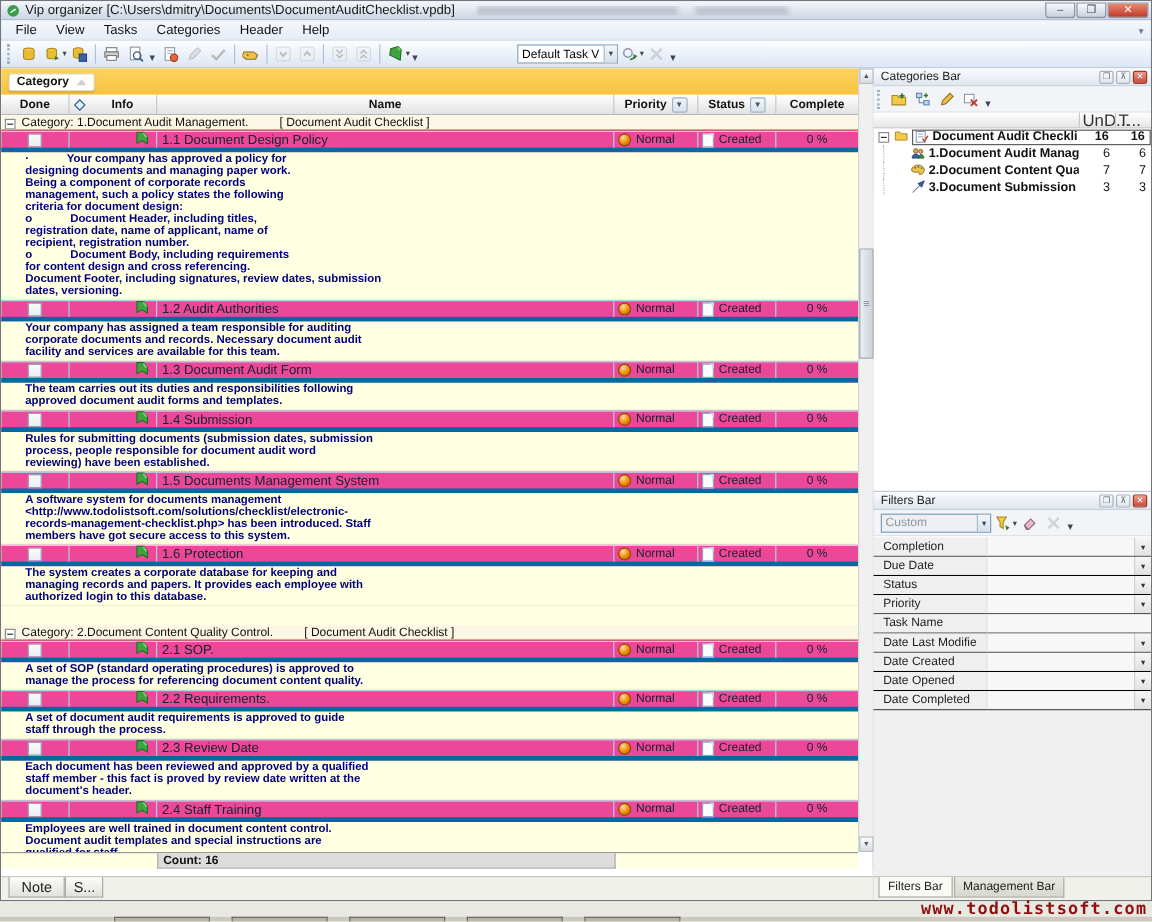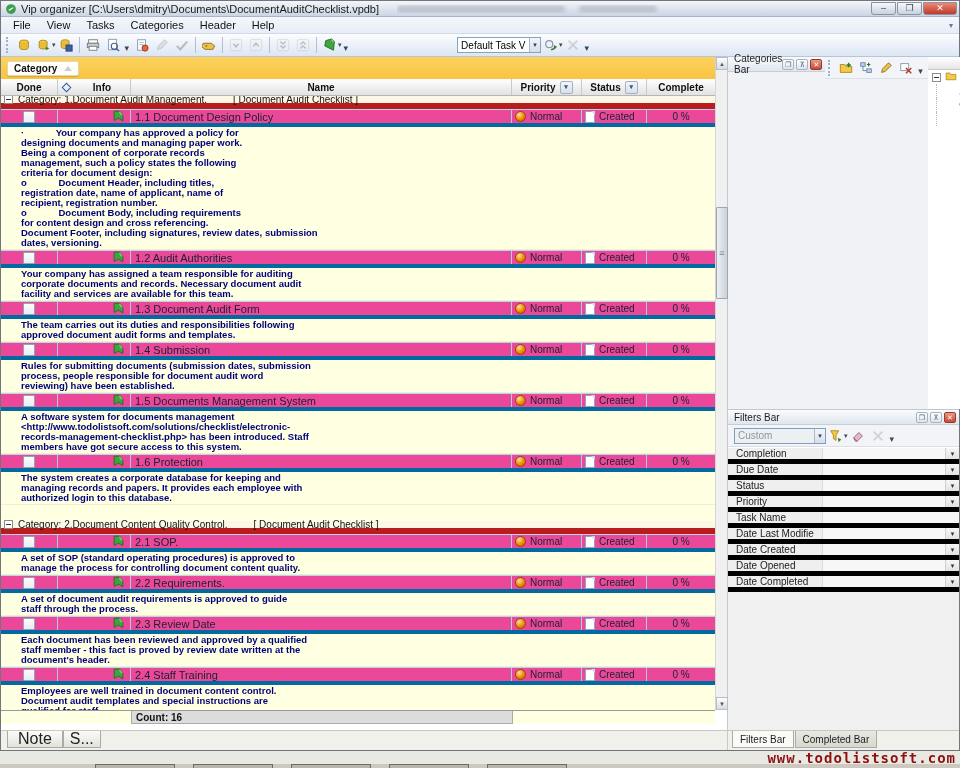--- a/index.html
+++ b/index.html
@@ -25,40 +25,40 @@
   .grip { width:4px; height:16px; border-left:2px dotted #9FB0C4; margin:0 4px 0 1px; }
   .tbtn { width:20px; height:19px; display:flex; align-items:center; justify-content:center; border:1px solid transparent; border-radius:2px; }
   .tbtn svg { width:14px; height:14px; }
   .tbtn.disabled { opacity:.38; filter:grayscale(1); }
   .tsep { width:1px; height:16px; background:#B4C0D0; margin:0 3px; }
   .tdrop { font-size:7px; color:#3C4654; margin-left:-2px; }
   .toverflow { font-size:9px; color:#3C4654; margin:6px 3px 0 2px; }
   .combo { height:16px; background:#fff; border:1px solid #88A3BC; display:flex; align-items:center; font-size:10px; }
   .combo .cval { padding:0 3px; white-space:nowrap; overflow:hidden; }
   .combo .carr { width:11px; height:100%; background:linear-gradient(#F3F6FA,#D5DFEC); border-left:1px solid #A9BACB; font-size:7px; color:#30404F; display:flex; align-items:center; justify-content:center; }
-  .taskview { width:84px; margin-left:106px; }
+  .taskview { width:84px; margin-left:80px; }
 
   
   .main { flex:1; display:flex; min-height:0; }
   .left { width:728px; position:relative; display:flex; flex-direction:column; background:#fff; }
   .right { width:232px; border-left:1px solid #C0C8D4; display:flex; flex-direction:column; background:#F0F2F6; }
 
   
   .groupband { height:22px; background:linear-gradient(#FCD35E,#F8C340); display:flex; align-items:center; padding-left:6px; margin-right:12px; }
   .groupchip { background:#FFFEF8; border:1px solid #E0D7B8; border-radius:2px; height:15px; display:flex; align-items:center; padding:0 6px; font-size:10px; font-weight:bold; color:#111; box-shadow:0 1px 1px rgba(120,90,0,.25); }
   .groupchip .sorttri { width:0; height:0; border-left:4px solid transparent; border-right:4px solid transparent; border-bottom:5px solid #C9CFD6; margin-left:7px; }
   .gridheader { height:17px; display:flex; margin-right:12px; background:linear-gradient(#FFFFFF,#E2E2E2); border-bottom:1px solid #B6B6B6; font-size:10px; font-weight:bold; color:#111; }
   .hcell { display:flex; align-items:center; justify-content:center; border-right:1px solid #C9C9C9; position:relative; }
   .hc-done{width:57px;} .hc-diam{width:16px;border-right:none;} .hc-info{width:57px;} .hc-name{flex:1;} .hc-pri{width:70px;} .hc-status{width:65px;} .hc-comp{width:68px;border-right:none;}
   .hdrop { width:13px; height:13px; margin-left:4px; background:linear-gradient(#F2F5F9,#D8E1EC); border:1px solid #9FB2C6; border-radius:2px; font-size:7px; color:#41576E; display:flex; align-items:center; justify-content:center; }
   .diam { width:7px; height:7px; background:#E8F0FA; border:1.5px solid #2C5A9E; transform:rotate(45deg); }
 
   
   .gridbody { flex:1; overflow:hidden; margin-right:12px; background:#FFFFE1; }
-  .grouprow { height:13px; background:#FCF7E4; border-bottom:6px solid #b91c1c; display:flex; align-items:center; font-size:10px; color:#111; }
+  .grouprow { height:13px; background:#FCF7E4; border-bottom:1px solid #b91c1c; display:flex; align-items:flex-end; font-size:10px; color:#111; }
   .expander { width:9px; height:9px; border:1px solid #8C8C8C; background:#fff; margin:0 5px 0 3px; position:relative; flex:none; }
   .expander:before { content:""; position:absolute; left:1px; right:1px; top:3px; height:1px; background:#333; }
   .grouplabel { white-space:nowrap; }
   .groupref { margin-left:26px; white-space:nowrap; }
   .taskrow { height:18px; display:flex; background:#ec4899; border-top:1px solid #BCD4EA; border-bottom:4px solid #0369a1; font-size:10px; color:#14232E; }
   .tcell { display:flex; align-items:center; border-right:1px solid #AFCBE5; height:100%; }
   .tc-done{width:57px; justify-content:center;} .tc-info{width:73px; justify-content:flex-end; padding-right:4px;} .tc-name{flex:1; padding-left:4px; font-size:11px;} .tc-pri{width:70px; padding-left:3px;} .tc-status{width:65px; padding-left:3px;} .tc-comp{width:68px; justify-content:center; border-right:none;}
   .checkbox { width:12px; height:12px; border:1px solid #97A5B2; background:linear-gradient(#FBFBFB,#E9EDF1); border-radius:1px; }
   .tagicon svg { width:15px; height:14px; }
   .priball { width:11px; height:11px; border-radius:50%; background:radial-gradient(circle at 35% 30%, #FFD9A0, #F08A00 55%, #B65A00); border:1px solid #8A4A08; margin-right:4px; flex:none; }
@@ -72,21 +72,21 @@
   
   .vscroll { position:absolute; top:0; right:0; width:12px; bottom:40px; background:#F0F0F0; border-left:1px solid #D5D5D5; }
   .varrow { position:absolute; left:0; width:12px; height:13px; background:linear-gradient(#FDFDFD,#D8DCE1); border:1px solid #B9BEC6; display:flex; align-items:center; justify-content:center; font-size:6px; color:#4A5568; }
   .varrow.up{top:0;} .varrow.down{bottom:0;}
   .vthumb { position:absolute; left:0; width:12px; top:150px; height:92px; background:linear-gradient(90deg,#EDEFF2,#CBD2DA); border:1px solid #9BA6B2; border-radius:1px; }
   .vthumb:before { content:"≡"; position:absolute; top:50%; left:50%; transform:translate(-50%,-55%); font-size:9px; color:#7C8896; }
 
   
   .leftgap { height:6px; background:#fff; }
   .notetabs { height:20px; background:#F1F1EC; border-top:1px solid #C8C8C0; display:flex; align-items:flex-start; padding-left:6px; }
-  .ltab { height:17px; padding:0 10px; background:linear-gradient(#FBFBF9,#E2E2DC); border:1px solid #ABABA3; border-top:none; font-size:16px; color:#222; display:flex; align-items:center; }
+  .ltab { height:17px; padding:0 10px; background:linear-gradient(#FBFBF9,#E2E2DC); border:1px solid #ABABA3; border-top:none; font-size:12px; color:#222; display:flex; align-items:center; }
   .ltab.small { padding:0 6px; }
 
   
   .panelhead { height:15px; background:linear-gradient(#FAFBFD,#E0E6EF); border-bottom:1px solid #C6CEDA; display:flex; align-items:center; padding:0 3px 0 6px; font-size:10px; color:#222; }
   .phbtns { margin-left:auto; display:flex; gap:2px; }
   .phbtn { width:12px; height:11px; border:1px solid #A9B2BF; border-radius:2px; background:linear-gradient(#FFFFFF,#DEE4EC); display:flex; align-items:center; justify-content:center; font-size:7px; color:#53617A; line-height:1; }
   .phbtn.close { background:linear-gradient(#E89A8A,#C44B38); color:#fff; border-color:#9A3A2A; }
   .paneltools { height:22px; background:#F2F4F8; border-bottom:1px solid #DADFE8; display:flex; align-items:center; padding:0 2px; }
   .catcontent { background:#fff; flex:1; display:flex; flex-direction:column; }
   .treecolhead { height:13px; display:flex; background:linear-gradient(#FFFFFF,#E6E6E6); border-bottom:1px solid #C9C9C9; font-size:14px; color:#333; }
@@ -96,21 +96,21 @@
   .treerow .texp:before { content:""; position:absolute; left:1px; right:1px; top:3px; height:1px; background:#333; }
   .treerow svg { width:14px; height:12px; margin-right:2px; flex:none; }
   .tlabel { flex:1; white-space:nowrap; overflow:hidden; font-weight:bold; }
   .tcount { width:30px; text-align:right; padding-right:4px; flex:none;padding-left:14px; }
   .treerow.sel .selwrap { border:1px solid #5F5F5F; background:#fff; }
   .selwrap { display:flex; align-items:center; flex:1; height:13px; min-width:0; }
   .childindent { width:22px; flex:none; border-left:1px dotted #B9B9B9; margin-left:4px; height:100%; }
   .catfiller { flex:1; background:#fff; }
 
   .filtcontent { flex:1; background:#F0F0F0; display:flex; flex-direction:column; border-top:1px solid #fff; }
-  .filtrow { height:16px; display:flex; border-bottom:5px solid #000000; background:#F4F4F4; }
+  .filtrow { height:16px; display:flex; border-bottom:1px solid #000000; background:#F4F4F4; }
   .flabel { width:95px; background:#EFEFEF; border-right:1px solid #DCDCDC; font-size:10px; color:#222; display:flex; align-items:center; padding-left:8px; white-space:nowrap; overflow:hidden; }
   .fval { flex:1; background:#F7F7F7; }
   .fdrop { width:14px; background:linear-gradient(#F6F6F6,#E2E2E2); border-left:1px solid #CFCFCF; font-size:7px; color:#333; display:flex; align-items:center; justify-content:center; }
   .filtfiller { flex:1; background:#F0F0F0; }
   .combo.custom { width:92px; background:#EDF0F3; border-color:#7EA0BE; color:#8E979F; margin-left:4px; }
   .righttabs { height:20px; background:#F1F1EC; border-top:1px solid #C8C8C0; display:flex; align-items:flex-start; padding-left:4px; gap:1px; }
   .rtab { height:17px; padding:0 7px; font-size:10px; color:#222; border:1px solid #ABABA3; border-top:none; background:linear-gradient(#E8E8E2,#D8D8D0); display:flex; align-items:center; }
   .rtab.active { background:#FAFAF7; }
 
   
@@ -483,21 +483,21 @@
               <span class="priball"></span>
               <span>Normal</span>
             </div>
             <div class="tcell tc-status">
               <span class="pageicon"></span>
               <span>Created</span>
             </div>
             <div class="tcell tc-comp">0 %</div>
           </div>
           <div class="descrow">A set of SOP (standard operating procedures) is approved to
-manage the process for controlling document content quality.</div>
+manage the process for referencing document content quality.</div>
           <div class="taskrow">
             <div class="tcell tc-done">
               <span class="checkbox"></span>
             </div>
             <div class="tcell tc-info">
               <span class="tagicon"><svg viewBox="0 0 16 16" width="14" height="14">
                   <path d="M3 2.5h6.5L13 7v6.5l-5-3-5 2.5z" fill="#3FA33F" stroke="#1E6B1E"></path>
                   <path d="M9.5 2.5L13 7l-2 .5-2.5-3.5z" fill="#7ACB7A"></path>
                 </svg></span>
             </div>
@@ -575,21 +575,21 @@
         </div>
 
       <div class="vscroll">
         <div class="varrow up">▲</div>
         <div class="vthumb"></div>
         <div class="varrow down">▼</div>
       </div>
     </div>
 
     <div class="right">
-      <div style="height:352px; display:flex; flex-direction:row;">
+      <div style="height:352px; display:flex; flex-direction:column;">
         <div class="panelhead">
           <span>Categories Bar</span>
           <span class="phbtns">
             <span class="phbtn">❐</span>
             <span class="phbtn">⊼</span>
             <span class="phbtn close">✕</span>
           </span>
         </div>
         <div class="paneltools" id="cattools">
             <span class="grip"></span>
@@ -777,21 +777,21 @@
               <div class="filtrow">
                 <div class="flabel">Date Completed</div>
                 <div class="fval"></div>
                 <div class="fdrop">▾</div>
               </div>
             </div>
           <div class="filtfiller"></div>
         </div>
         <div class="righttabs" id="righttabs">
             <span class="rtab active">Filters Bar</span>
-            <span class="rtab">Completed Bar</span>
+            <span class="rtab">Management Bar</span>
           </div>
       </div>
     </div>
   </div>
 </div>
 
 <div class="watermark">www.todolistsoft.com</div>
 <div class="taskbar">
   <div class="tbwin"></div>
   <div class="tbwin"></div>

